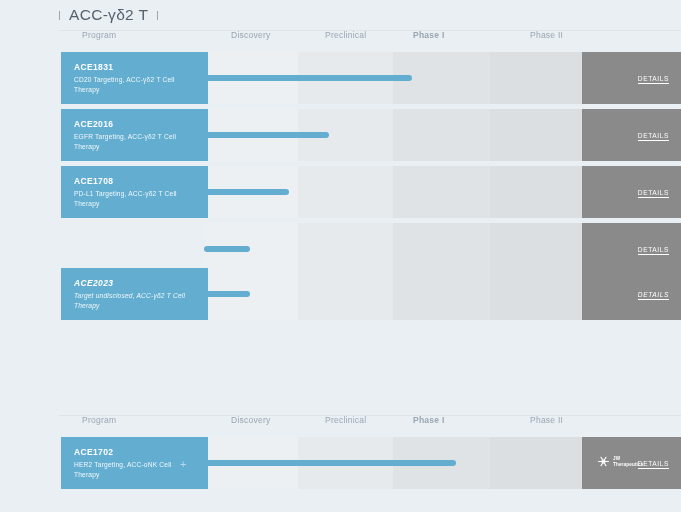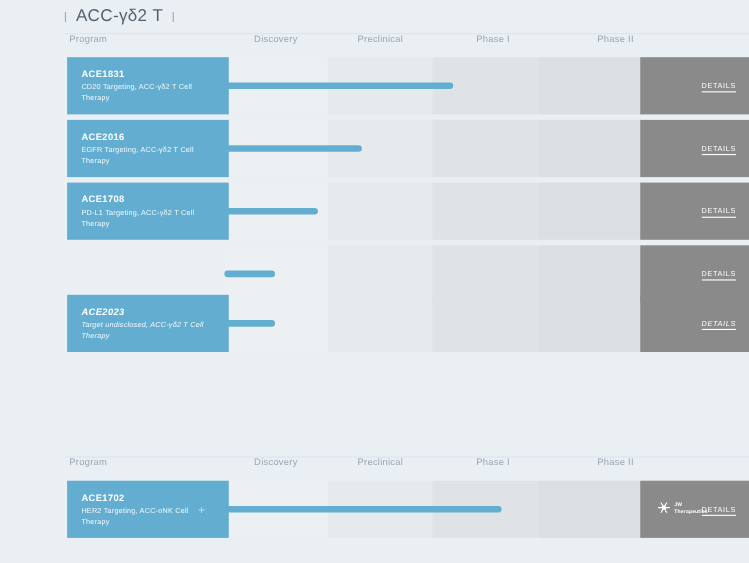--- a/index.html
+++ b/index.html
@@ -34,25 +34,25 @@
     position:absolute;left:24px;top:30px;width:640px;height:1px;
     background:#dde4ea;
   }
 
   
   .col-head{position:relative;height:22px;}
   .col-head span{
     position:absolute;top:0;font-size:8.5px;color:#9aa6b1;
     letter-spacing:.25px;white-space:nowrap;
   }
-  .ch-program{left:28px;text-align:center;}
+  .ch-program{left:47px;text-align:center;}
   .ch-discovery{left:196px;}
   .ch-preclinical{left:290px;text-align:center;}
-  .ch-phase1{left:398px;}
-  .ch-phase2{left:492px;padding-left:16px;}
+  .ch-phase1{left:378px;font-weight:bold;}
+  .ch-phase2{left:479px;padding-left:16px;}
 
   
   .rows{position:relative;}
   .row{
     position:absolute;left:0;width:681px;height:52px;
   }
   
   .band{position:absolute;top:0;height:52px;}
   .band-discovery{left:170px;width:93px;background:#edf0f2;}
   .band-preclinical{left:263px;width:95px;background:#e7eaec;}

